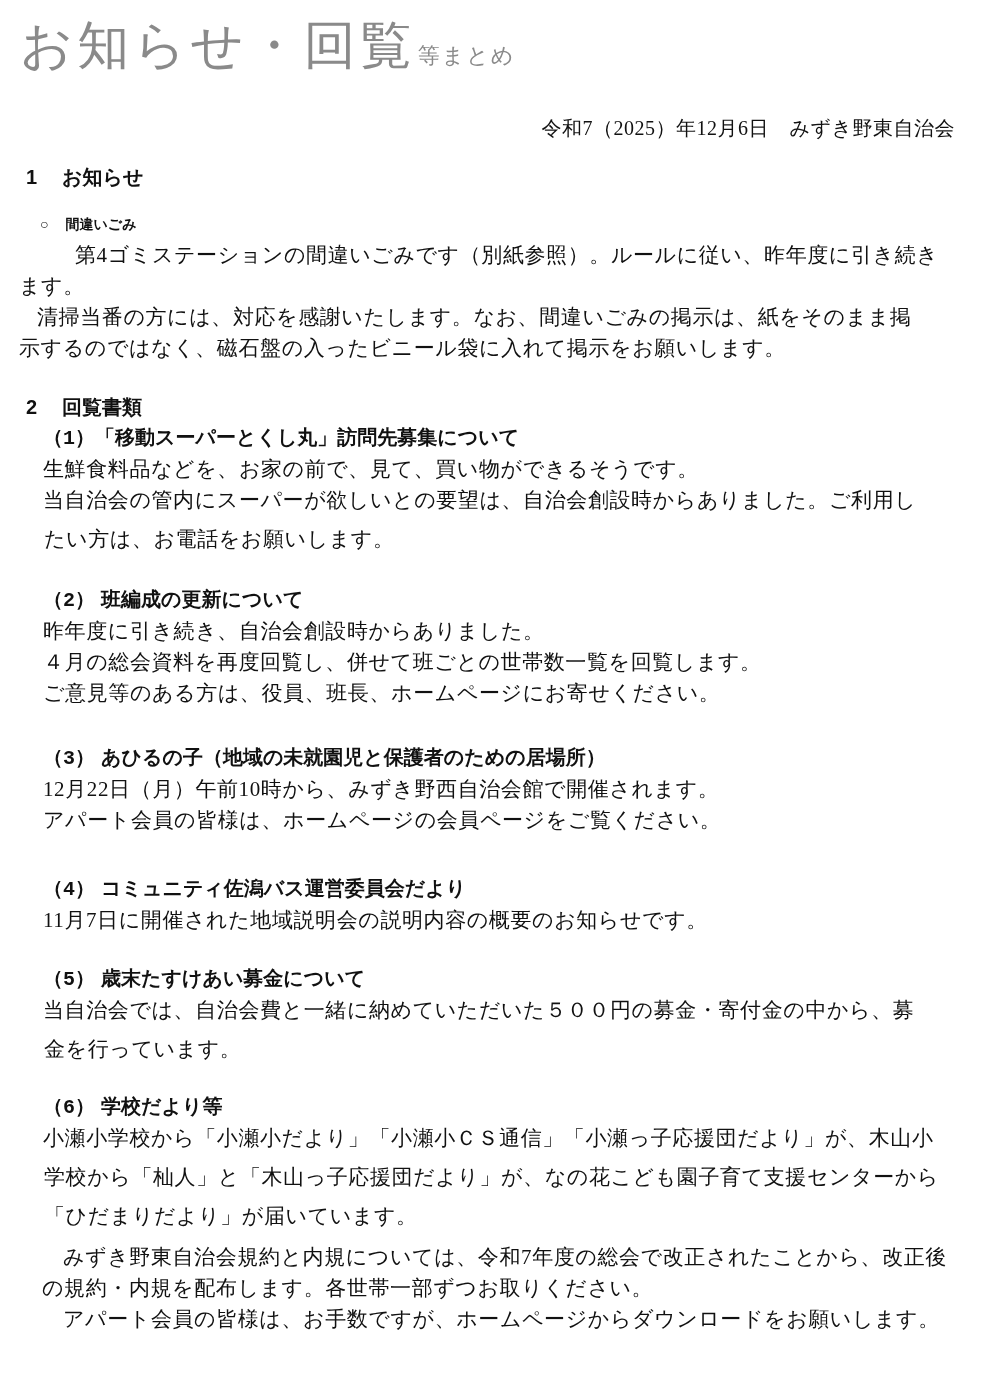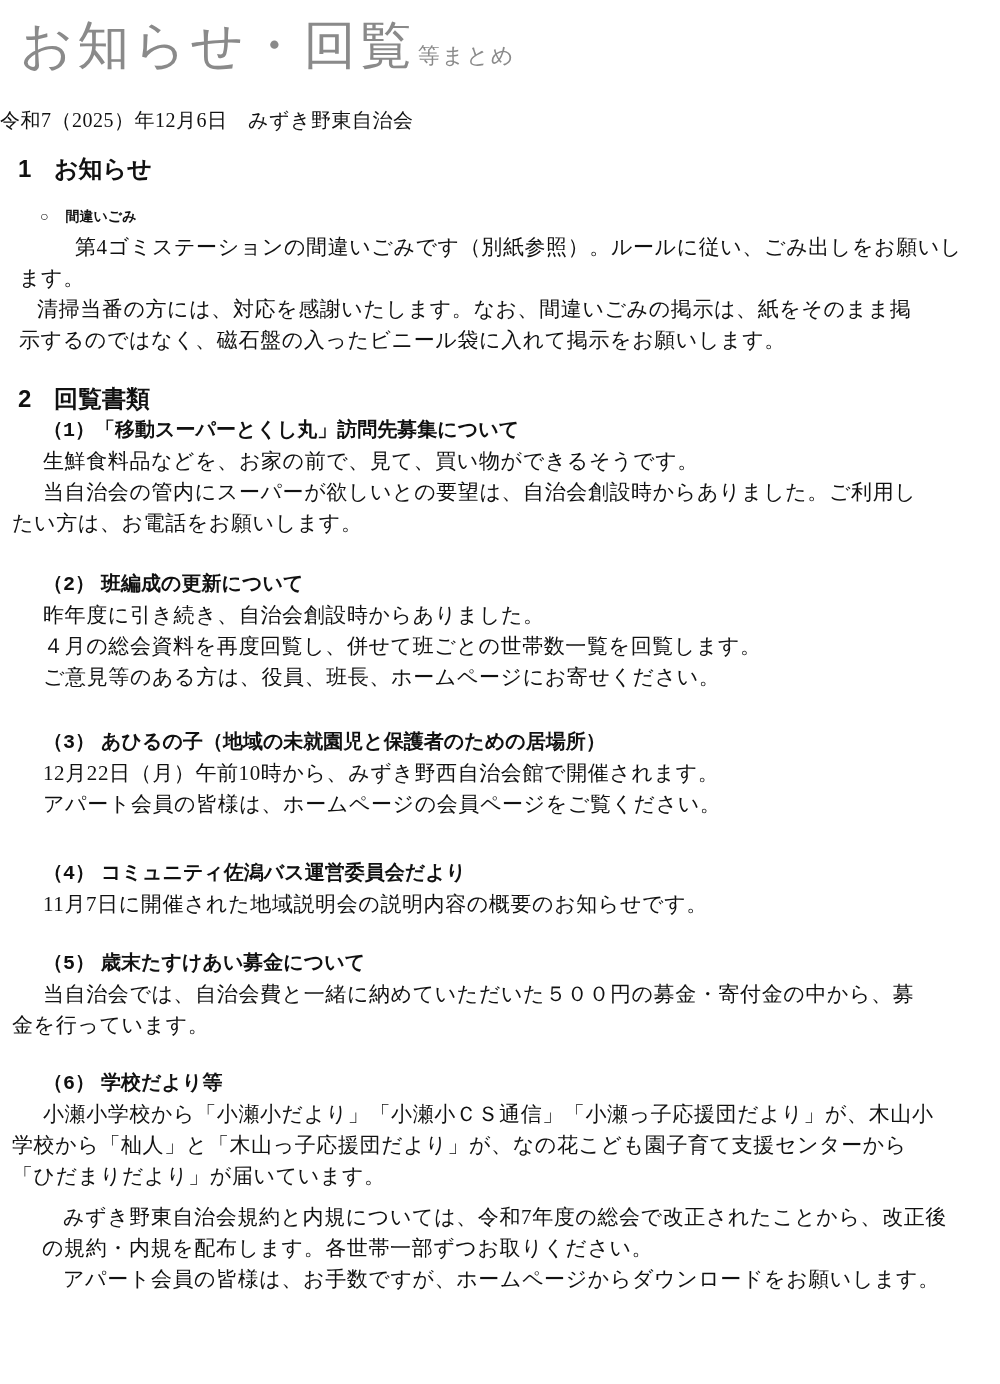--- a/index.html
+++ b/index.html
@@ -23,34 +23,35 @@
     font-family: "Liberation Sans", "DejaVu Sans", sans-serif;
     font-weight: 400;
     line-height: 62px;
     white-space: nowrap;
   }
   .title-main { font-size: 52px; letter-spacing: 4px; }
   .title-suffix { font-size: 22px; letter-spacing: 2px; margin-left: 2px; }
 
   
   .date-line {
-    margin-top: 16px;
+    margin-top: 24px;
+    text-align: right;
     padding-right: 45px;
     font-size: 20px;
     line-height: 30px;
     letter-spacing: 0.5px;
   }
 
   
   .h1 {
     font-family: "Liberation Sans", "DejaVu Sans", sans-serif;
     font-weight: 700;
-    font-size: 24px;
+    font-size: 20px;
     line-height: 32px;
-    padding-left: 18px;
+    padding-left: 26px;
     white-space: nowrap;
   }
   .h1 .num { display: inline-block; width: 36px; }
 
   
   .circle-head {
     font-family: "Liberation Sans", "DejaVu Sans", sans-serif;
     font-weight: 700;
     font-size: 14px;
     line-height: 32px;
@@ -72,21 +73,21 @@
   .sub-h .sub-title.no-gap { margin-left: 0; }
 
   
   .line {
     font-size: 21px;
     line-height: 31px;
     letter-spacing: 0.6px;
     white-space: nowrap;
   }
   .in19 { padding-left: 19px; }
-  .in28 { padding-left: 12px; }
+  .in28 { padding-left: 44px; margin-top: 8px; }
   .in37 { padding-left: 37px; }
   .in42 { padding-left: 42px; }
   .in43 { padding-left: 43px; }
   .in63 { padding-left: 63px; }
   .in75 { padding-left: 75px; }
 
   
   .mt10 { margin-top: 10px; }
   .mt15 { margin-top: 15px; }
   .mt18 { margin-top: 18px; }
@@ -108,21 +109,21 @@
 
   <div class="date-line">令和7（2025）年12月6日　みずき野東自治会</div>
 
   <div class="h1 mt18">
     <span class="num">1</span><span>お知らせ</span>
   </div>
 
   <div class="circle-head mt15">
     <span class="marker">○</span><span class="clabel">間違いごみ</span>
   </div>
-  <div class="line in75">第4ゴミステーションの間違いごみです（別紙参照）。ルールに従い、ごみ出しをお願いし</div>
+  <div class="line in75">第4ゴミステーションの間違いごみです（別紙参照）。ルールに従い、昨年度に引き続き</div>
   <div class="line in19">ます。</div>
   <div class="line in37">清掃当番の方には、対応を感謝いたします。なお、間違いごみの掲示は、紙をそのまま掲</div>
   <div class="line in19">示するのではなく、磁石盤の入ったビニール袋に入れて掲示をお願いします。</div>
 
   <div class="h1 mt27">
     <span class="num">2</span><span>回覧書類</span>
   </div>
 
   <div class="sub-h">
     <span>（1）</span><span class="sub-title no-gap">「移動スーパーとくし丸」訪問先募集について</span>

